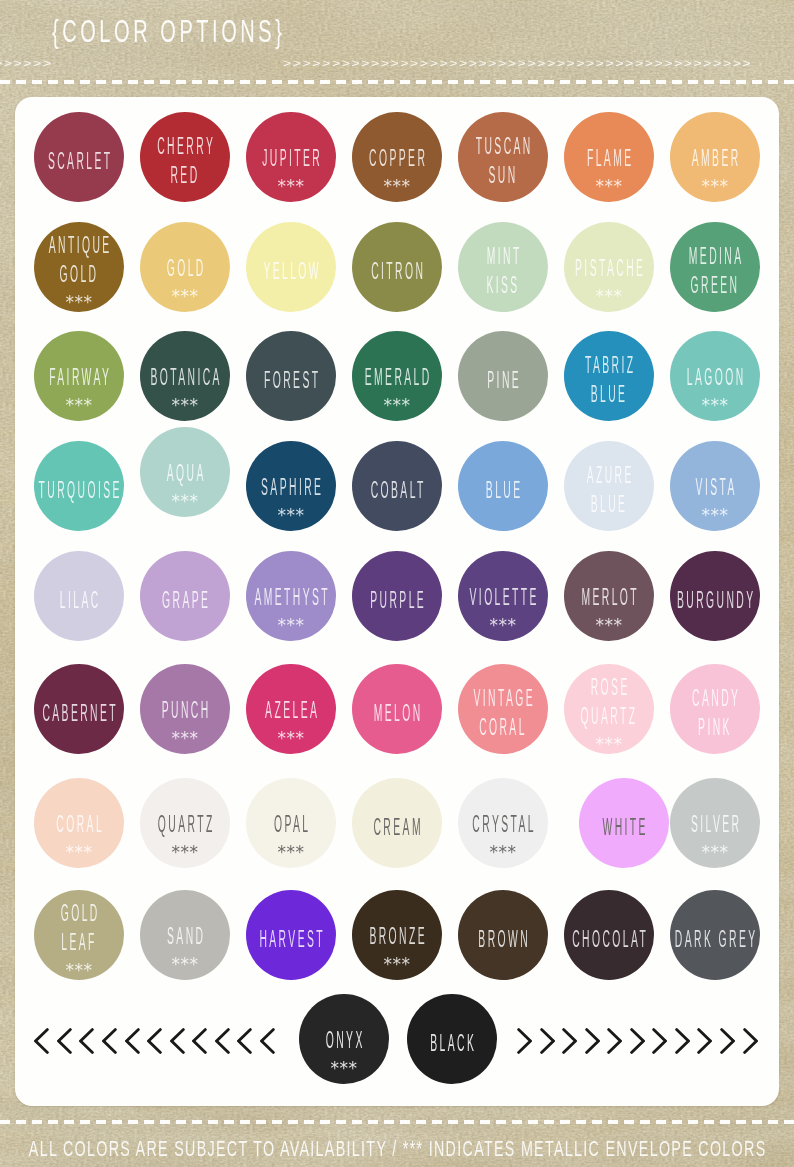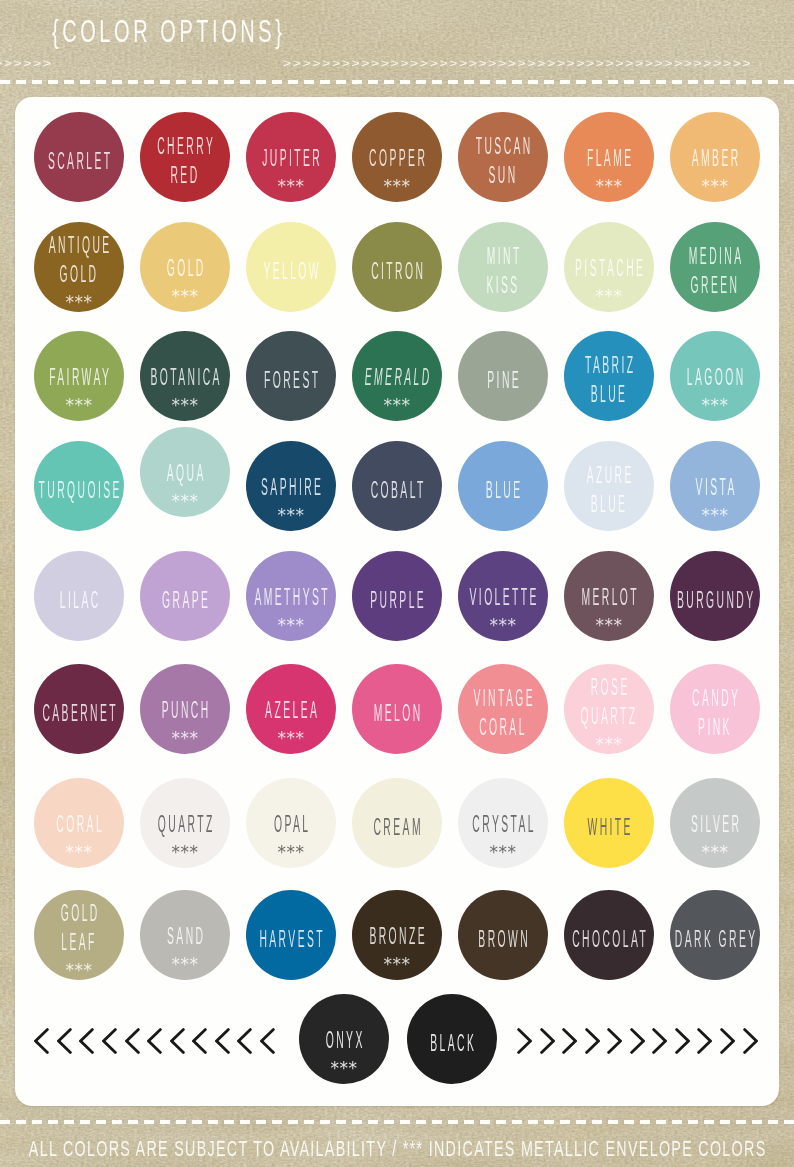--- a/index.html
+++ b/index.html
@@ -282,21 +282,21 @@
           <div class="lblwrap" style="top: 31.7px;">
             <div class="lbl" style="color: rgba(255, 255, 255, 0.82);">BOTANICA</div>
           </div>
           <div class="stars" style="color: rgba(255, 255, 255, 0.82); top: 67.7px;">***</div>
         </div>
         <div class="sw" style="background: rgb(64, 79, 84); left: 231px; top: 234px;">
           <div class="lblwrap" style="top: 34.7px;">
             <div class="lbl" style="color: rgba(255, 255, 255, 0.82);">FOREST</div>
           </div>
         </div>
-        <div class="sw" style="background: rgb(44, 115, 84); left: 337px; top: 234px; font-style: italic;">
+        <div class="sw" style="background: rgb(44, 115, 84); left: 337px; top: 234px;">
           <div class="lblwrap" style="top: 31.7px;">
             <div class="lbl" style="color: rgba(255, 255, 255, 0.82);">EMERALD</div>
           </div>
           <div class="stars" style="color: rgba(255, 255, 255, 0.82); top: 67.7px;">***</div>
         </div>
         <div class="sw" style="background: rgb(155, 165, 150); left: 443px; top: 234px;">
           <div class="lblwrap" style="top: 34.7px;">
             <div class="lbl" style="color: rgba(255, 255, 255, 0.82);">PINE</div>
           </div>
         </div>
@@ -447,21 +447,21 @@
           <div class="lblwrap" style="top: 34.7px;">
             <div class="lbl" style="color: rgb(107, 106, 104);">CREAM</div>
           </div>
         </div>
         <div class="sw" style="background: rgb(239, 239, 239); left: 443px; top: 681px;">
           <div class="lblwrap" style="top: 31.7px;">
             <div class="lbl" style="color: rgb(107, 106, 104);">CRYSTAL</div>
           </div>
           <div class="stars" style="color: rgb(107, 106, 104); top: 67.7px;">***</div>
         </div>
-        <div class="sw" style="background: #fde047; left: 549px; top: 681px;">
+        <div class="sw" style="background: #f0abfc; left: 564px; top: 681px;">
           <div class="lblwrap" style="top: 34.7px;">
             <div class="lbl" style="color: rgb(107, 106, 104);">WHITE</div>
           </div>
         </div>
         <div class="sw" style="background: rgb(197, 202, 201); left: 655px; top: 681px;">
           <div class="lblwrap" style="top: 31.7px;">
             <div class="lbl" style="color: rgba(255, 255, 255, 0.82);">SILVER</div>
           </div>
           <div class="stars" style="color: rgba(255, 255, 255, 0.82); top: 67.7px;">***</div>
         </div>
@@ -470,21 +470,21 @@
             <div class="lbl" style="color: rgba(255, 255, 255, 0.82);">GOLD<br>LEAF</div>
           </div>
           <div class="stars" style="color: rgba(255, 255, 255, 0.82); top: 74.2px;">***</div>
         </div>
         <div class="sw" style="background: rgb(187, 185, 180); left: 125px; top: 793px;">
           <div class="lblwrap" style="top: 31.7px;">
             <div class="lbl" style="color: rgba(255, 255, 255, 0.82);">SAND</div>
           </div>
           <div class="stars" style="color: rgba(255, 255, 255, 0.82); top: 67.7px;">***</div>
         </div>
-        <div class="sw" style="background: #0369a1; left: 231px; top: 793px;">
+        <div class="sw" style="background: #6d28d9; left: 231px; top: 793px;">
           <div class="lblwrap" style="top: 34.7px;">
             <div class="lbl" style="color: rgba(255, 255, 255, 0.82);">HARVEST</div>
           </div>
         </div>
         <div class="sw" style="background: rgb(58, 45, 30); left: 337px; top: 793px;">
           <div class="lblwrap" style="top: 31.7px;">
             <div class="lbl" style="color: rgba(255, 255, 255, 0.82);">BRONZE</div>
           </div>
           <div class="stars" style="color: rgba(255, 255, 255, 0.82); top: 67.7px;">***</div>
         </div>

